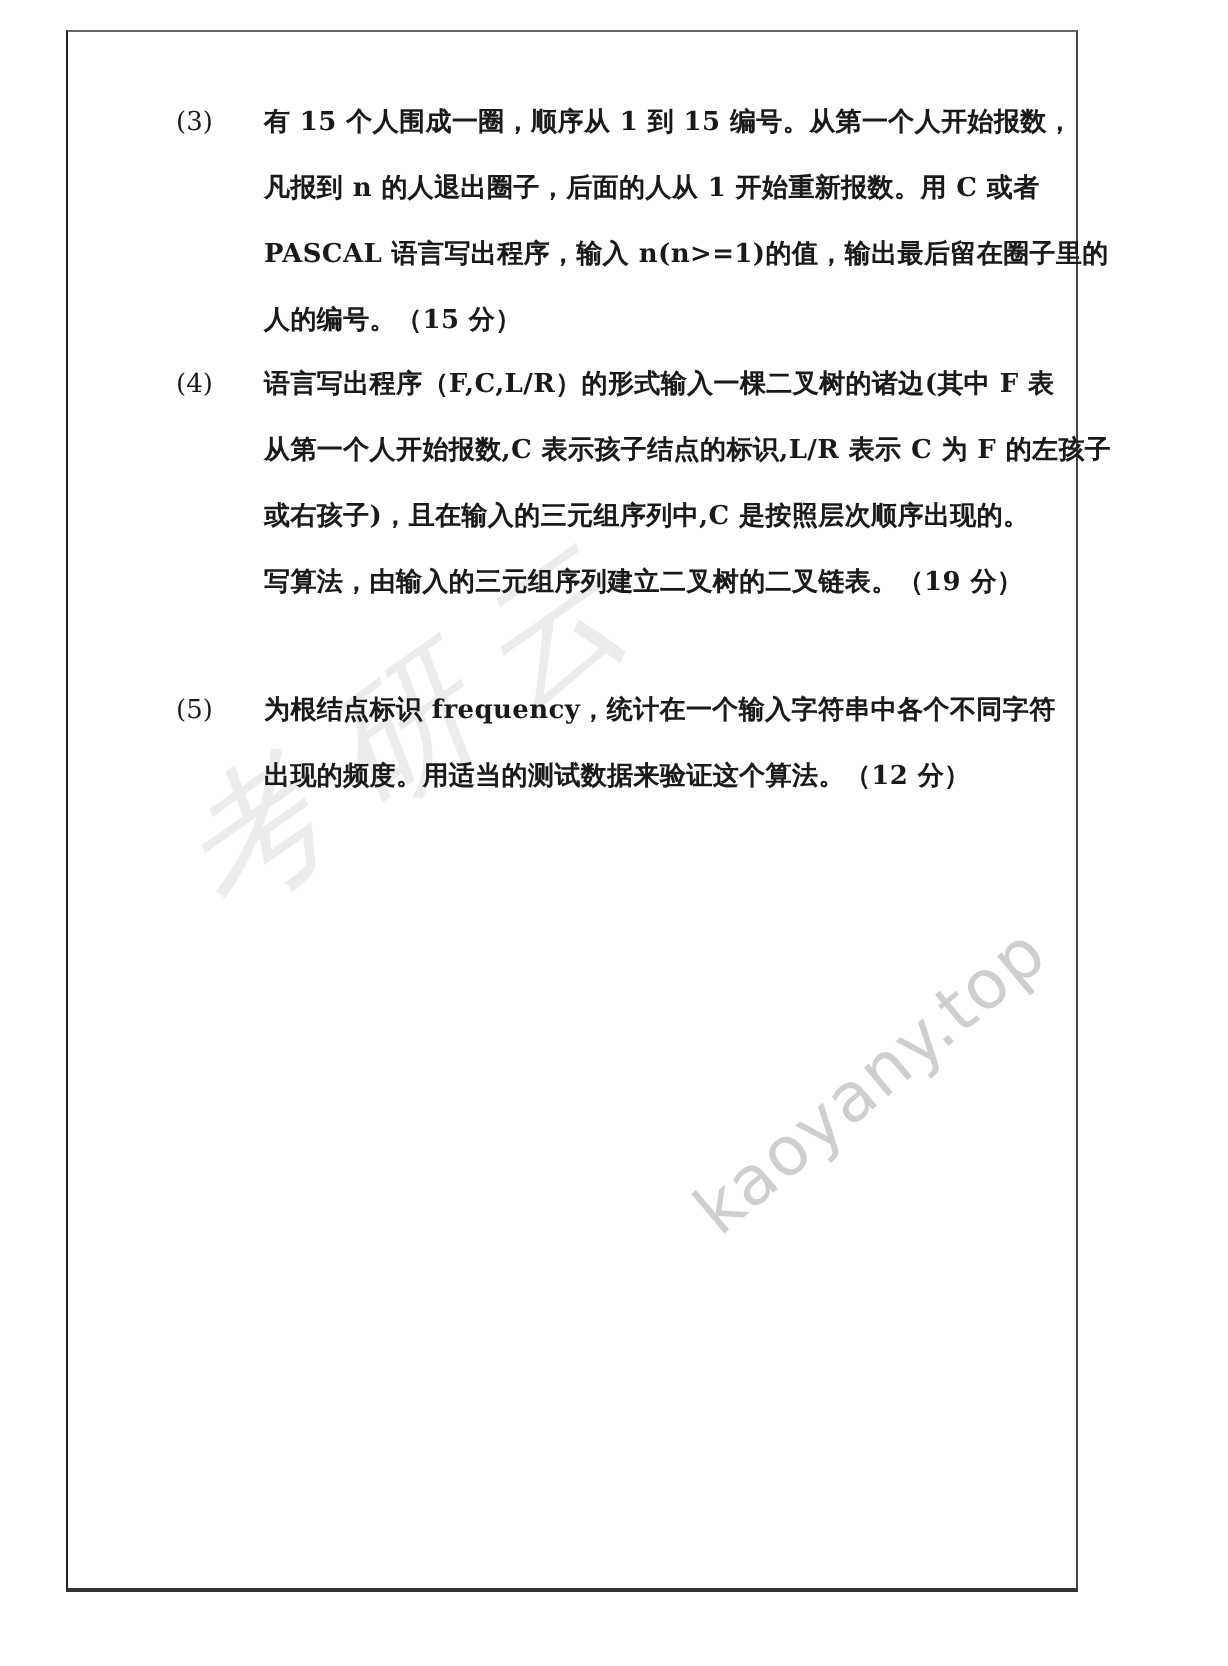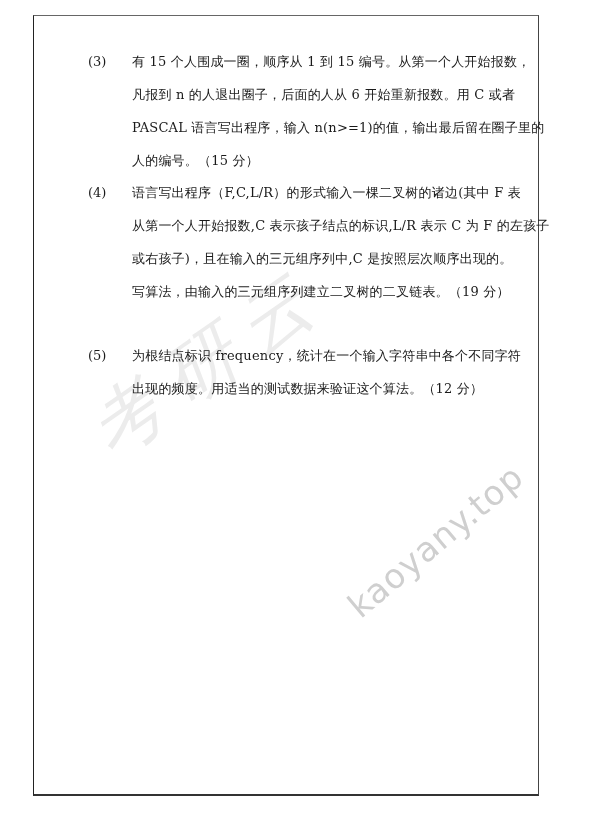--- a/index.html
+++ b/index.html
@@ -36,20 +36,21 @@
       position: absolute;
       left: 88px;
       font-size: 13px;
       line-height: 33px;
       white-space: nowrap;
     }
     .q-lines {
       position: absolute;
       left: 132px;
       width: 420px;
+      font-weight: bold;
     }
     .q-line {
       font-size: 13px;
       line-height: 33px;
       height: 33px;
       white-space: nowrap;
       letter-spacing: 0.2px;
     }
     .footer {
       position: absolute;
@@ -98,21 +99,21 @@
 <div class="watermark-url">kaoyany.top</div>
 
 <div class="frame"></div>
 
 <div class="content">
 
   <div class="question" style="top:45px;">
     <span class="q-num">(3)</span>
     <div class="q-lines">
       <div class="q-line">有 15 个人围成一圈，顺序从 1 到 15 编号。从第一个人开始报数，</div>
-      <div class="q-line">凡报到 n 的人退出圈子，后面的人从 6 开始重新报数。用 C 或者</div>
+      <div class="q-line">凡报到 n 的人退出圈子，后面的人从 1 开始重新报数。用 C 或者</div>
       <div class="q-line">PASCAL 语言写出程序，输入 n(n&gt;=1)的值，输出最后留在圈子里的</div>
       <div class="q-line">人的编号。（15 分）</div>
     </div>
   </div>
 
   <div class="question" style="top:176px;">
     <span class="q-num">(4)</span>
     <div class="q-lines">
       <div class="q-line">语言写出程序（F,C,L/R）的形式输入一棵二叉树的诸边(其中 F 表</div>
       <div class="q-line">从第一个人开始报数,C 表示孩子结点的标识,L/R 表示 C 为 F 的左孩子</div>

